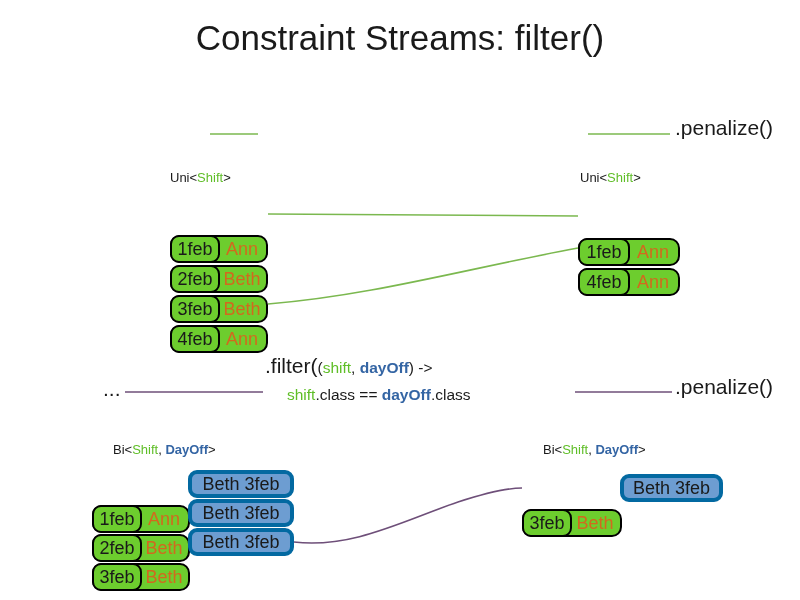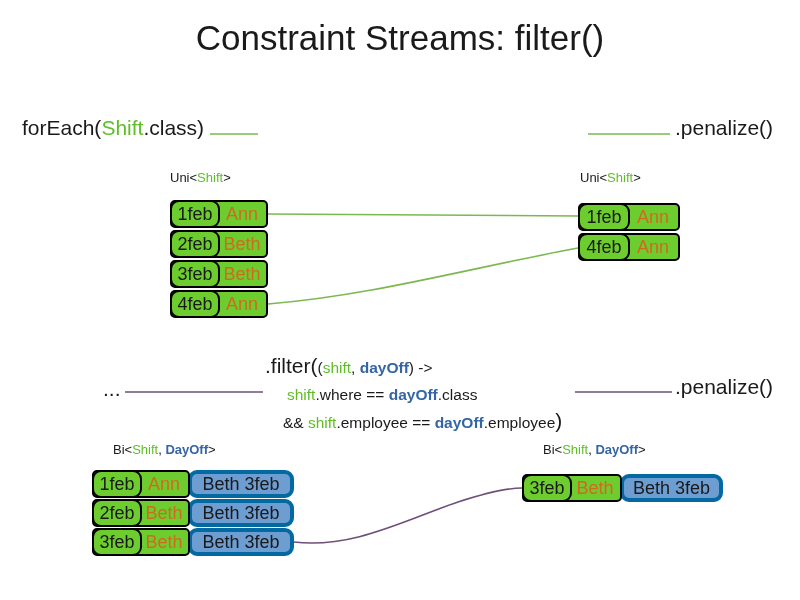--- a/index.html
+++ b/index.html
@@ -14,22 +14,22 @@
   .subtitle{font-size:14.5px;line-height:18px;}
   .big{font-size:21px;line-height:26px;}
   .small{font-size:15.5px;}
   .code-line2{font-size:15.5px;line-height:21px;margin-top:3px;}
   .green{color:var(--shift-green,#5fbe27);}
   .blue{color:var(--dayoff-blue,#3465a4);font-weight:bold;}
   .stream-label{font-size:13px;line-height:24px;}
   .row{position:absolute;display:flex;align-items:stretch;}
   .gpill{
     position:relative;display:flex;align-items:stretch;
-    background:var(--cell-green,#6dcd2e);border:2px solid #000;border-radius:5px;
-    height:28px;box-sizing:border-box;
+    background:var(--cell-green,#6dcd2e);border:2px solid #000;border-radius:10px;
+    height:28px;box-sizing:border-box;margin-top:35px;
   }
   .dcell{
     margin:-2px;border:2px solid #000;border-radius:9px;background:var(--cell-green,#6dcd2e);
     display:flex;align-items:center;justify-content:center;
     font-size:18px;box-sizing:border-box;color:var(--text-dark,#1a1a1a);
   }
   .ncell{
     flex:1;display:flex;align-items:center;justify-content:center;
     color:var(--name-orange,#d2691e);font-size:18px;text-align:center;
   }
@@ -53,21 +53,20 @@
     <path class="wire-green" d="M588 134 H670"></path>
     <path class="wire-green" d="M268 214 L578 216"></path>
     <path class="wire-green" d="M268 304 C370 296 470 268 578 248"></path>
     <path class="wire-purple" d="M125 392 H263"></path>
     <path class="wire-purple" d="M575 392 H672"></path>
     <path class="wire-purple" d="M294 542 C352 549 405 520 458 502 C495 490 510 488 522 488"></path>
   </svg>
 
   <div class="abs center title" style="top:18px">Constraint Streams: filter()</div>
 
-  <div class="abs big" style="left:22px;top:115px"><span>forEach(</span><span class="green">Shift</span><span>.class)</span></div>
 
 
   <div class="abs big" style="left:675px;top:115px">.penalize()</div>
 
   <div class="abs stream-label" style="left:170px;top:166px"><span>Uni&lt;</span><span class="green">Shift</span><span>&gt;</span></div>
   <div class="abs stream-label" style="left:580px;top:166px"><span>Uni&lt;</span><span class="green">Shift</span><span>&gt;</span></div>
 
   <div class="row" style="left:170px;top:200px">
       <div class="gpill" style="width:98px">
         <div class="dcell" style="width:50px">1feb</div>
@@ -103,22 +102,21 @@
       <div class="gpill" style="width:102px">
         <div class="dcell" style="width:52px">4feb</div>
         <div class="ncell">Ann</div>
       </div>
     </div>
 
   <div class="abs big" style="left:103px;top:376px">...</div>
 
   <div class="abs" style="left:265px;top:353px">
     <div class="big"><span>.filter(</span><span class="small">(</span><span class="small green">shift</span><span class="small">, </span><span class="small blue">dayOff</span><span class="small">) -&gt;</span></div>
-    <div class="code-line2" style="margin-left:22px"><span class="green">shift</span><span>.where == </span><span class="blue">dayOff</span><span>.class</span></div>
-    <div class="code-line2" style="margin-left:18px"><span>&amp;&amp; </span><span class="green">shift</span><span>.employee == </span><span class="blue">dayOff</span><span>.employee</span><span class="big">)</span></div>
+    <div class="code-line2" style="margin-left:22px"><span class="green">shift</span><span>.class == </span><span class="blue">dayOff</span><span>.class</span></div>
   </div>
 
   <div class="abs big" style="left:675px;top:374px">.penalize()</div>
 
   <div class="abs stream-label" style="left:113px;top:438px"><span>Bi&lt;</span><span class="green">Shift</span><span>, </span><span class="blue">DayOff</span><span>&gt;</span></div>
   <div class="abs stream-label" style="left:543px;top:438px"><span>Bi&lt;</span><span class="green">Shift</span><span>, </span><span class="blue">DayOff</span><span>&gt;</span></div>
 
   <div class="row" style="left:92px;top:470px">
       <div class="gpill" style="width:98px">
         <div class="dcell" style="width:50px">1feb</div>

